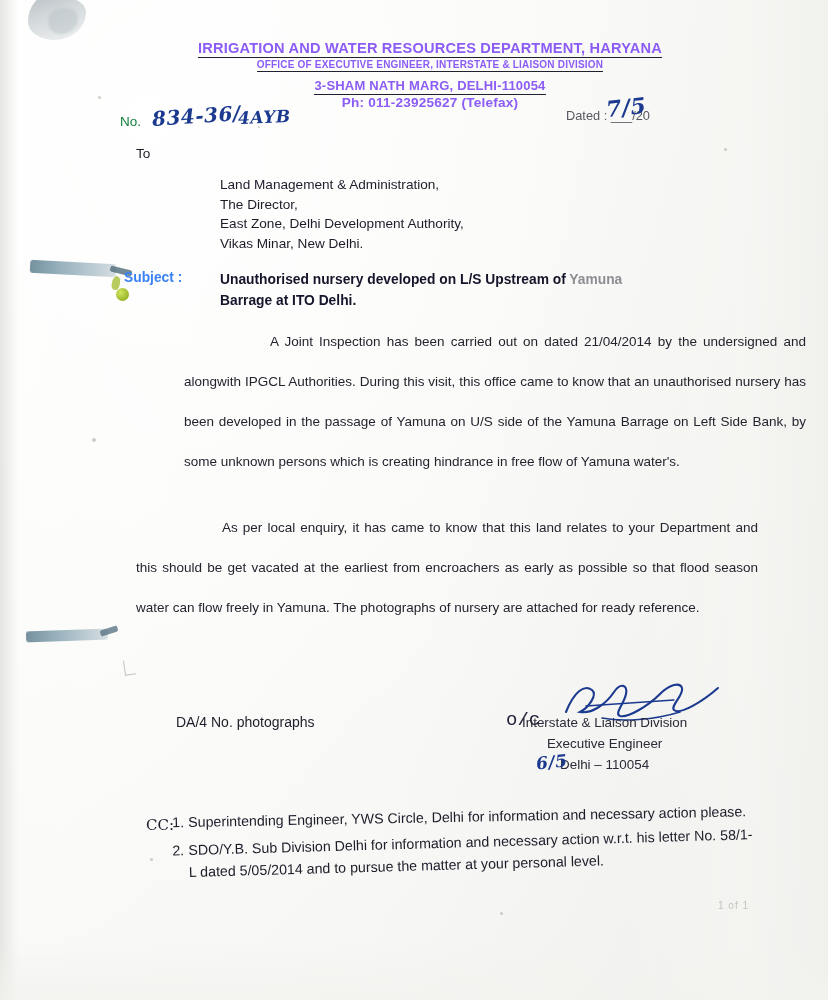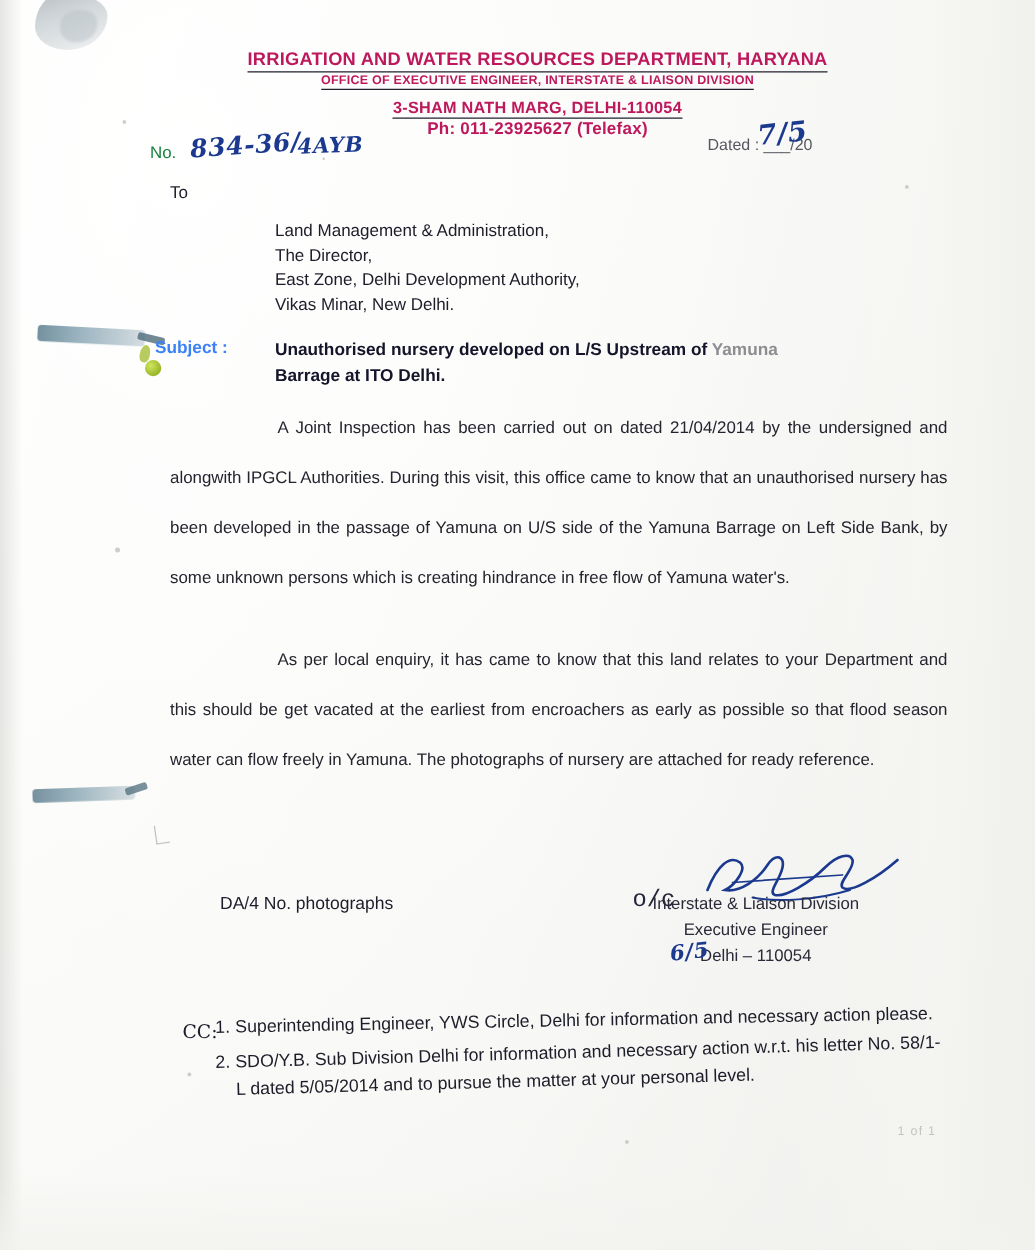--- a/index.html
+++ b/index.html
@@ -52,21 +52,21 @@
     opacity: 0.5;
     border-radius: 50% 40% 60% 45%;
     filter: blur(0.8px);
   }
 
   
   .hdr {
     position: absolute;
     left: 0; right: 0;
     text-align: center;
-    color: #be185d;
+    color: #8b5cf6;
     font-weight: bold;
     letter-spacing: 0.2px;
     margin-left: 32px;
   }
   .hdr .line {
     display: inline-block;
     border-bottom: 1.4px solid #20202e;
     padding-bottom: 1px;
     white-space: nowrap;
   }
@@ -151,21 +151,21 @@
   .para {
     position: absolute;
     left: 136px;
     width: 622px;
     font-size: 13.5px;
     color: #24242f;
     line-height: 40px;
     text-align: justify;
   }
   .para .indent { display: inline-block; width: 86px; }
-  .p1 { top: 322px; }
+  .p1 { top: 322px; margin-left: 48px; }
   .p2 { top: 508px; }
 
   .da-line {
     position: absolute;
     left: 176px; top: 714px;
     font-size: 14px;
     color: #1d1d2a;
   }
 
   .sign-block {

